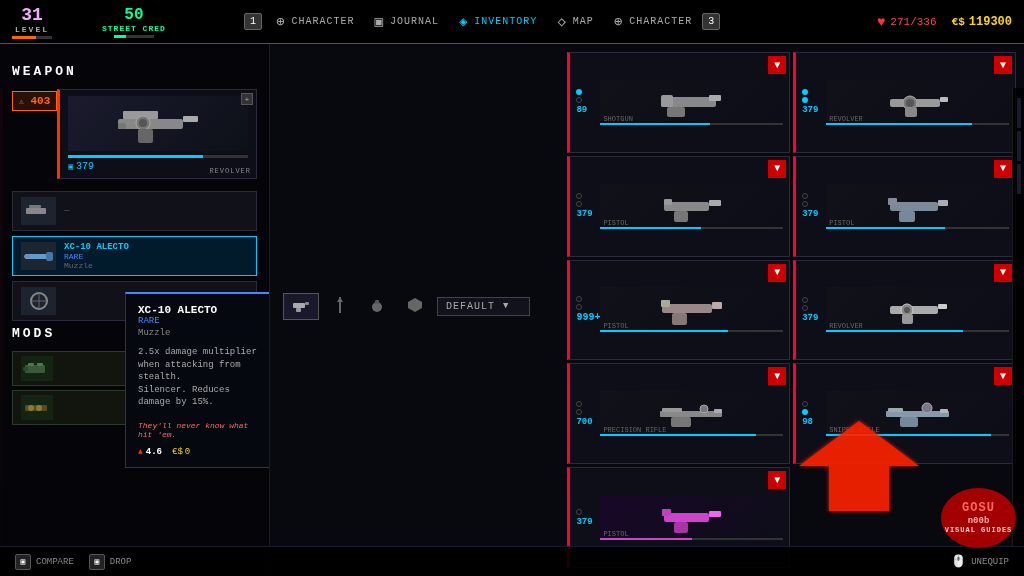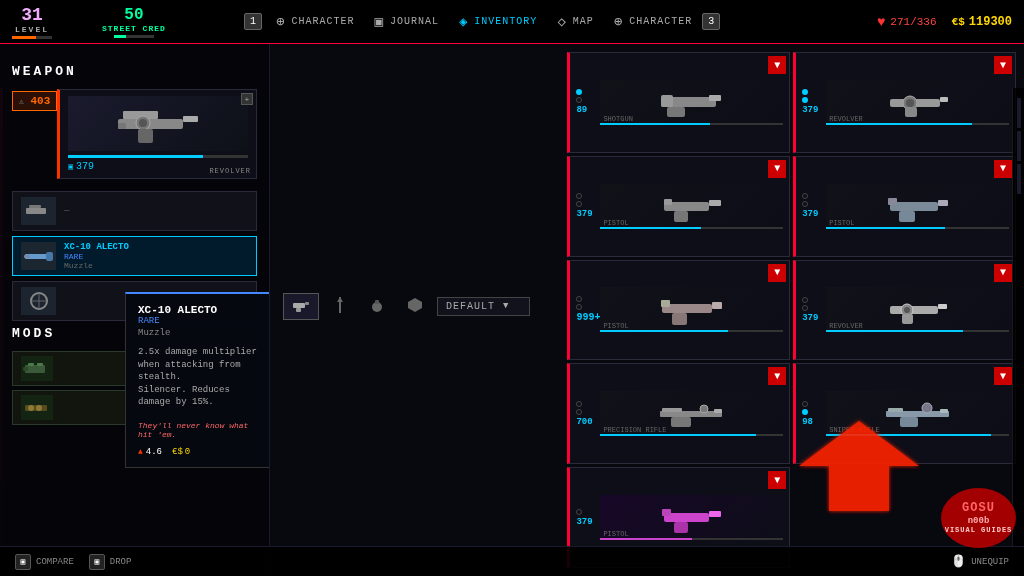--- a/index.html
+++ b/index.html
@@ -287,21 +287,21 @@
       font-size: 9px;
     }
 
     .stat-triangle {
       color: #ff3300;
       font-size: 8px;
     }
 
     .stat-val {
       color: #fff;
-      font-weight: normal;
+      font-weight: bold;
     }
 
     .stat-eddies {
       display: flex;
       align-items: center;
       gap: 2px;
       color: #ffd700;
       font-size: 9px;
     }
 

